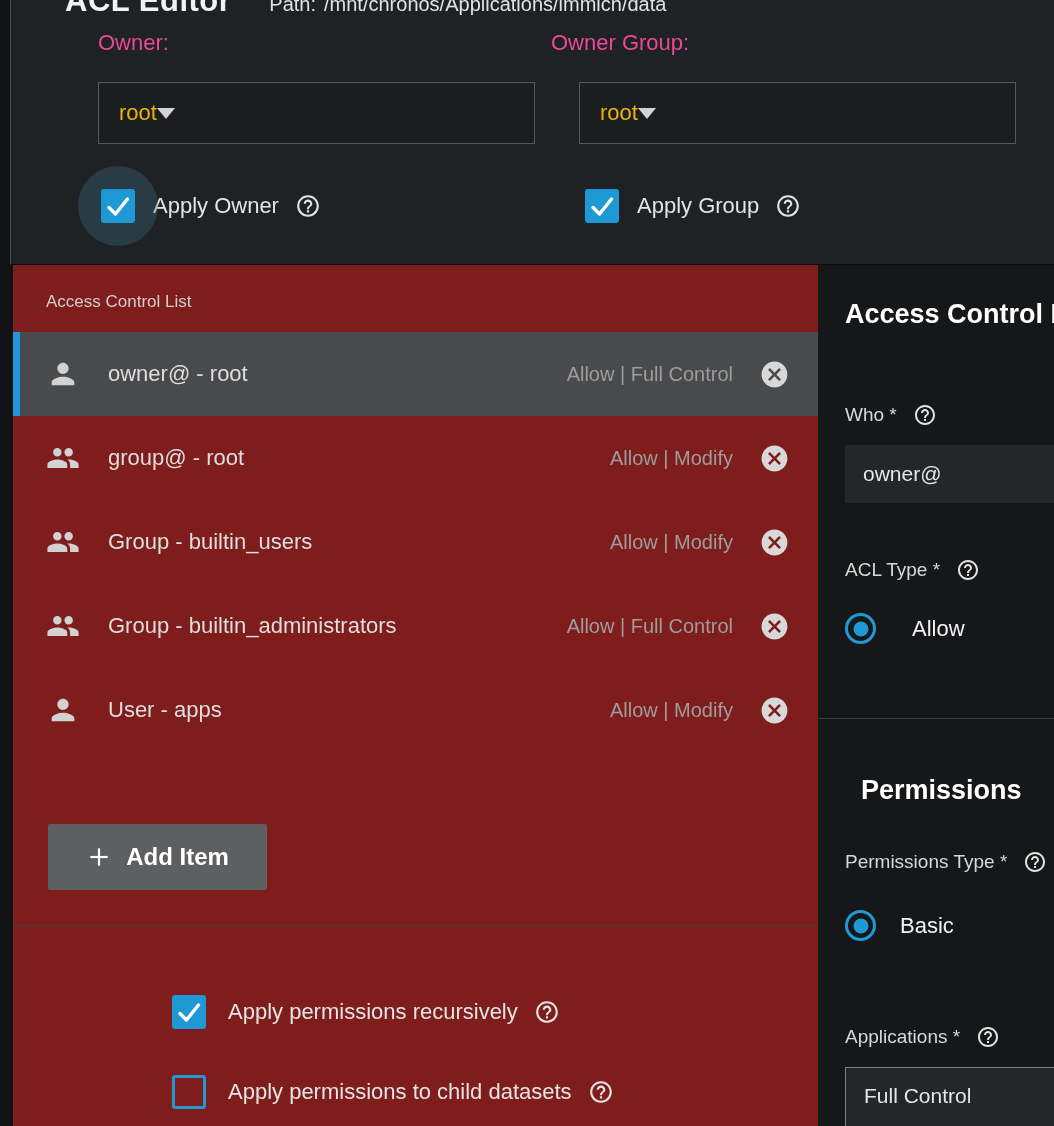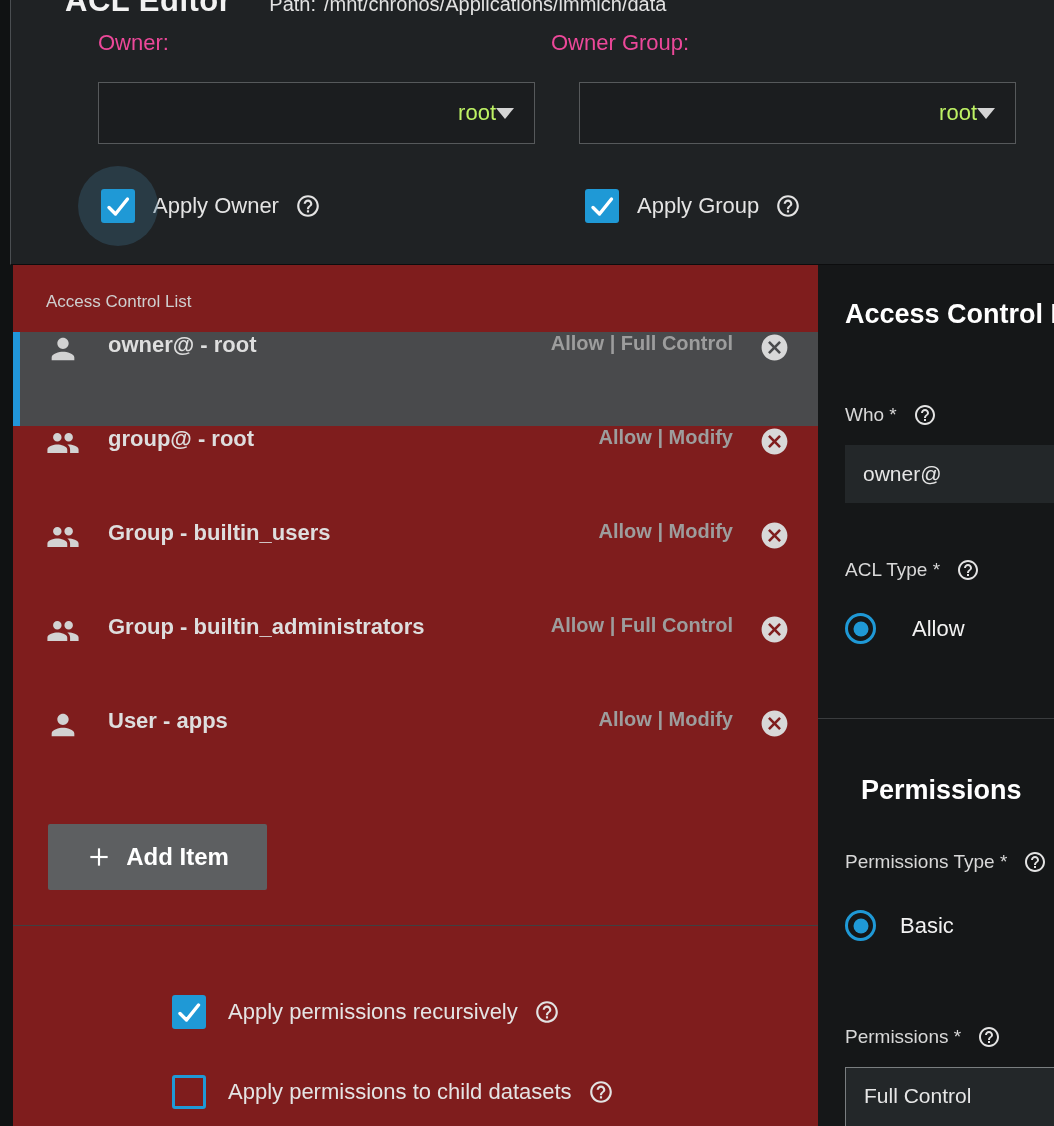--- a/index.html
+++ b/index.html
@@ -20,22 +20,22 @@
   .title-row{position:absolute;top:-17px;left:54px;display:flex;align-items:baseline;gap:38px;white-space:nowrap;}
   .page-title{margin:0;font-size:31px;font-weight:700;color:#f2f2f2;letter-spacing:.5px;}
   .path{font-size:20px;color:#e2e2e2;}
   .path .path-label{margin-right:8px;}
   .col-label{position:absolute;top:30px;font-size:22px;color:#ec4899;}
   .col-label.owner{left:87px;}
   .col-label.group{left:540px;}
   .select{
     position:absolute;top:82px;height:62px;box-sizing:border-box;
     background:#1b1d1f;border:1px solid #56595b;
-    display:flex;align-items:center;justify-content:flex-end;
-    padding:0 20px;font-size:22px;color:#bef264;cursor:pointer;
+    display:flex;align-items:center;justify-content:flex-start;
+    padding:0 20px;font-size:22px;color:#eab308;cursor:pointer;
   }
   .select.owner{left:87px;width:437px;}
   .select.group{left:568px;width:437px;}
   .arrow{width:0;height:0;border-left:9px solid transparent;border-right:9px solid transparent;border-top:11px solid #d4d4d4;}
 
   .cb-row{position:absolute;top:189px;display:flex;align-items:center;}
   .cb-row.owner{left:90px;}
   .cb-row.group{left:574px;}
   .ripple{position:absolute;left:-23px;top:-23px;width:80px;height:80px;border-radius:50%;background:rgba(62,112,140,.32);}
   .checkbox{width:34px;height:34px;border-radius:3px;position:relative;z-index:1;box-sizing:border-box;cursor:pointer;flex:none;}
@@ -45,21 +45,21 @@
   .help-icon{margin-left:16px;width:26px;height:26px;cursor:pointer;flex:none;}
   .help-icon svg{width:100%;height:100%;}
 
   
   .list-panel{
     position:absolute;left:13px;top:265px;width:805px;height:861px;
     background:#7f1d1d;overflow:hidden;
   }
   .list-header{position:absolute;top:27px;left:33px;font-size:17px;color:#cfcfcf;}
   .rows{position:absolute;top:67px;left:0;right:0;}
-  .acl-row{height:94px;display:flex;align-items:flex-start;padding:0 28px 0 33px;cursor:pointer;font-weight:bold;}
+  .acl-row{height:84px;display:flex;align-items:center;padding:0 28px 0 33px;cursor:pointer;}
   .acl-row.selected{background:#494a4c;border-left:7px solid #2196da;padding-left:26px;}
   .row-icon{width:34px;height:34px;margin-right:28px;flex:none;}
   .row-icon svg{width:100%;height:100%;fill:#d2d2d2;}
   .row-name{font-size:22px;color:#dedede;flex:1;}
   .row-perm{font-size:20px;color:#9d9d9d;margin-right:26px;white-space:nowrap;}
   .row-close{width:31px;height:31px;cursor:pointer;flex:none;}
   .row-close svg{width:100%;height:100%;fill:#d8d8d8;}
 
   .add-item{
     position:absolute;top:559px;left:35px;width:219px;height:66px;
@@ -318,21 +318,21 @@
           <path fill="#e3e3e3" d="M11 18h2v-2h-2v2zm1-16C6.48 2 2 6.48 2 12s4.48 10 10 10 10-4.48 10-10S17.52 2 12 2zm0 18c-4.41 0-8-3.59-8-8s3.59-8 8-8 8 3.59 8 8-3.59 8-8 8zm0-14c-2.21 0-4 1.79-4 4h2c0-1.1.9-2 2-2s2 .9 2 2c0 2-3 1.75-3 5h2c0-2.25 3-2.5 3-5 0-2.21-1.79-4-4-4z"></path>
         </svg>
     </span>
   </div>
   <div class="radio-row rr-basic">
     <span class="radio"></span>
     <span class="radio-label">Basic</span>
   </div>
 
   <div class="field-label fl-perm">
-    <span>Permissions *</span>
+    <span>Applications *</span>
     <span class="help-icon">
       <svg viewBox="0 0 24 24">
           <path fill="#e3e3e3" d="M11 18h2v-2h-2v2zm1-16C6.48 2 2 6.48 2 12s4.48 10 10 10 10-4.48 10-10S17.52 2 12 2zm0 18c-4.41 0-8-3.59-8-8s3.59-8 8-8 8 3.59 8 8-3.59 8-8 8zm0-14c-2.21 0-4 1.79-4 4h2c0-1.1.9-2 2-2s2 .9 2 2c0 2-3 1.75-3 5h2c0-2.25 3-2.5 3-5 0-2.21-1.79-4-4-4z"></path>
         </svg>
     </span>
   </div>
   <div class="text-field tf-perm">
     <span>Full Control</span>
   </div>
 </div>

